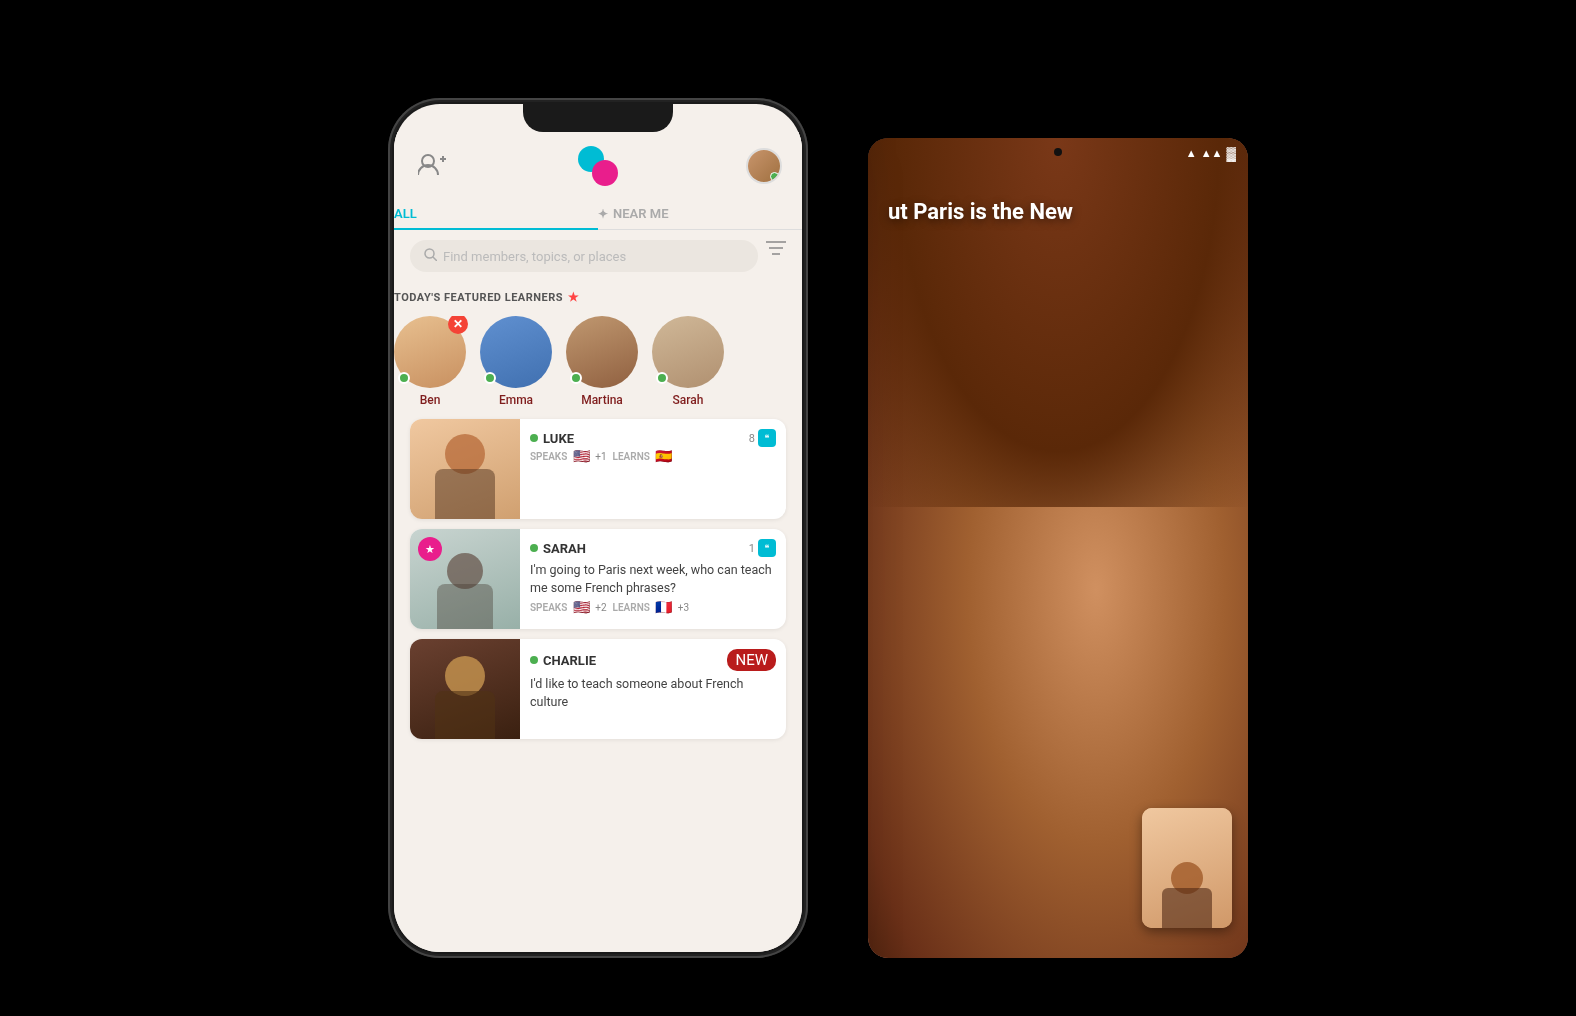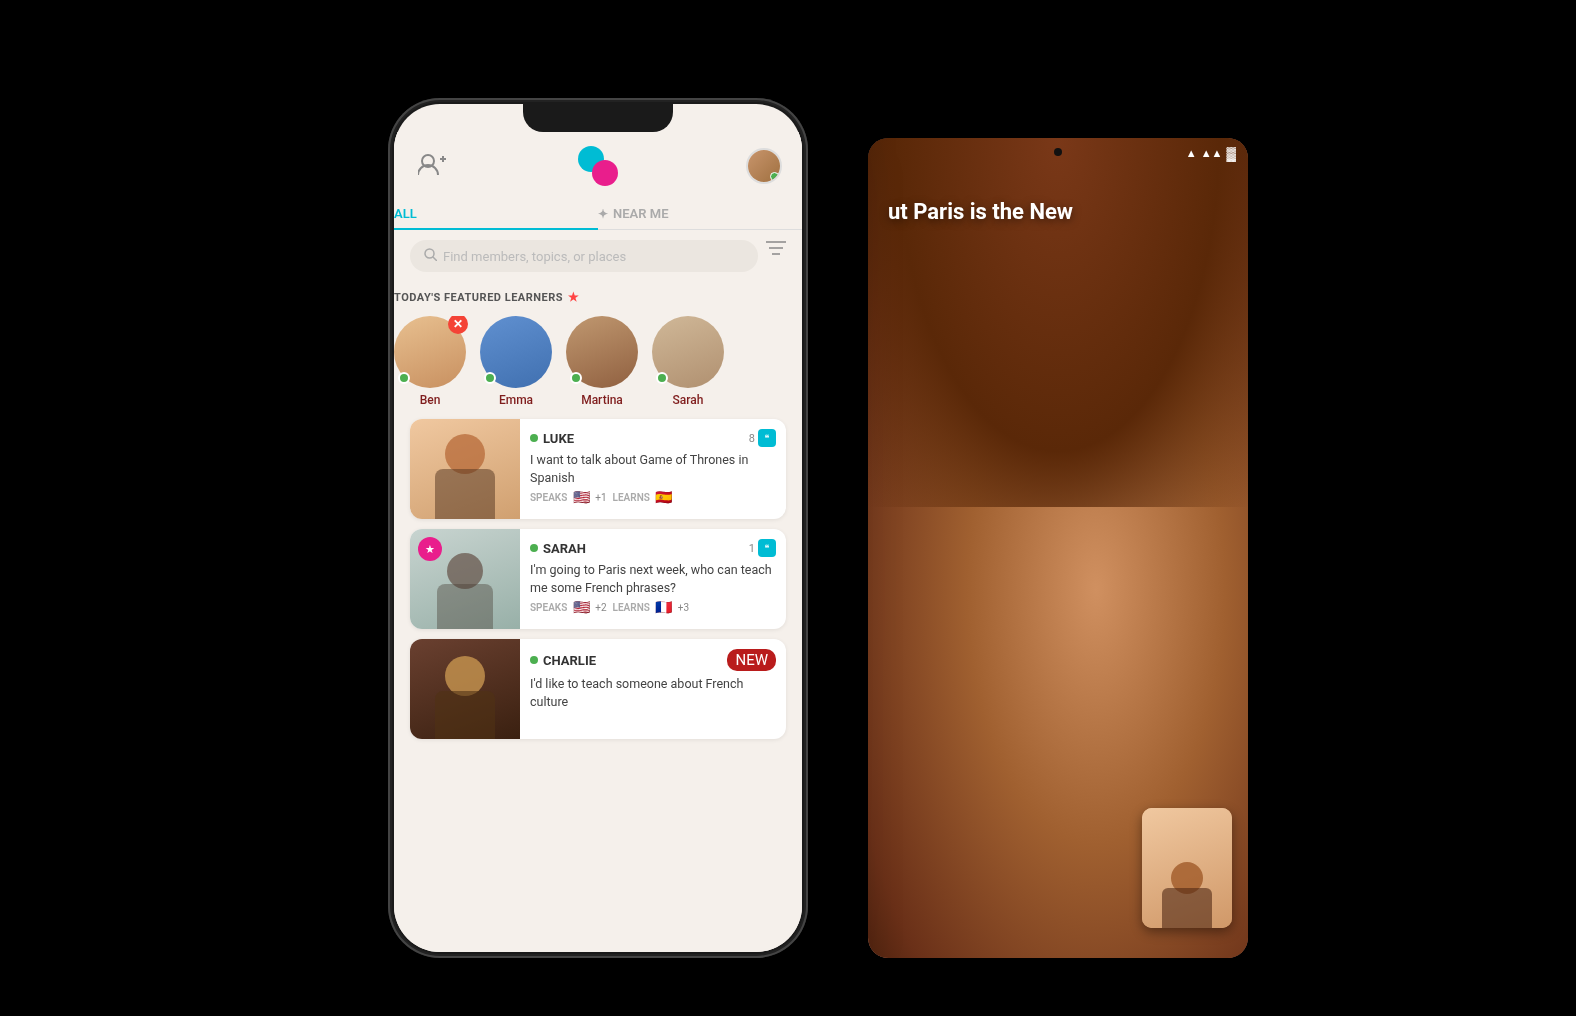--- a/index.html
+++ b/index.html
@@ -679,21 +679,20 @@
               <div class="member-name-row">
                 <div class="member-name">
                   <div class="member-online-dot"></div>
                   <span>LUKE</span>
                 </div>
                 <div class="member-count-badge">
                   <span>8</span>
                   <div class="quote-icon">❝</div>
                 </div>
               </div>
-              <div class="member-desc">I want to talk about Game of Thrones in Spanish</div>
               <div class="member-langs">
                 <span style="font-size:10px;color:#aaa;font-weight:600;">SPEAKS</span>
                 <span class="flag">🇺🇸</span>
                 <span class="plus-count">+1</span>
                 <span style="font-size:10px;color:#aaa;font-weight:600;">LEARNS</span>
                 <span class="flag">🇪🇸</span>
               </div>
             </div>
           </div>
 

